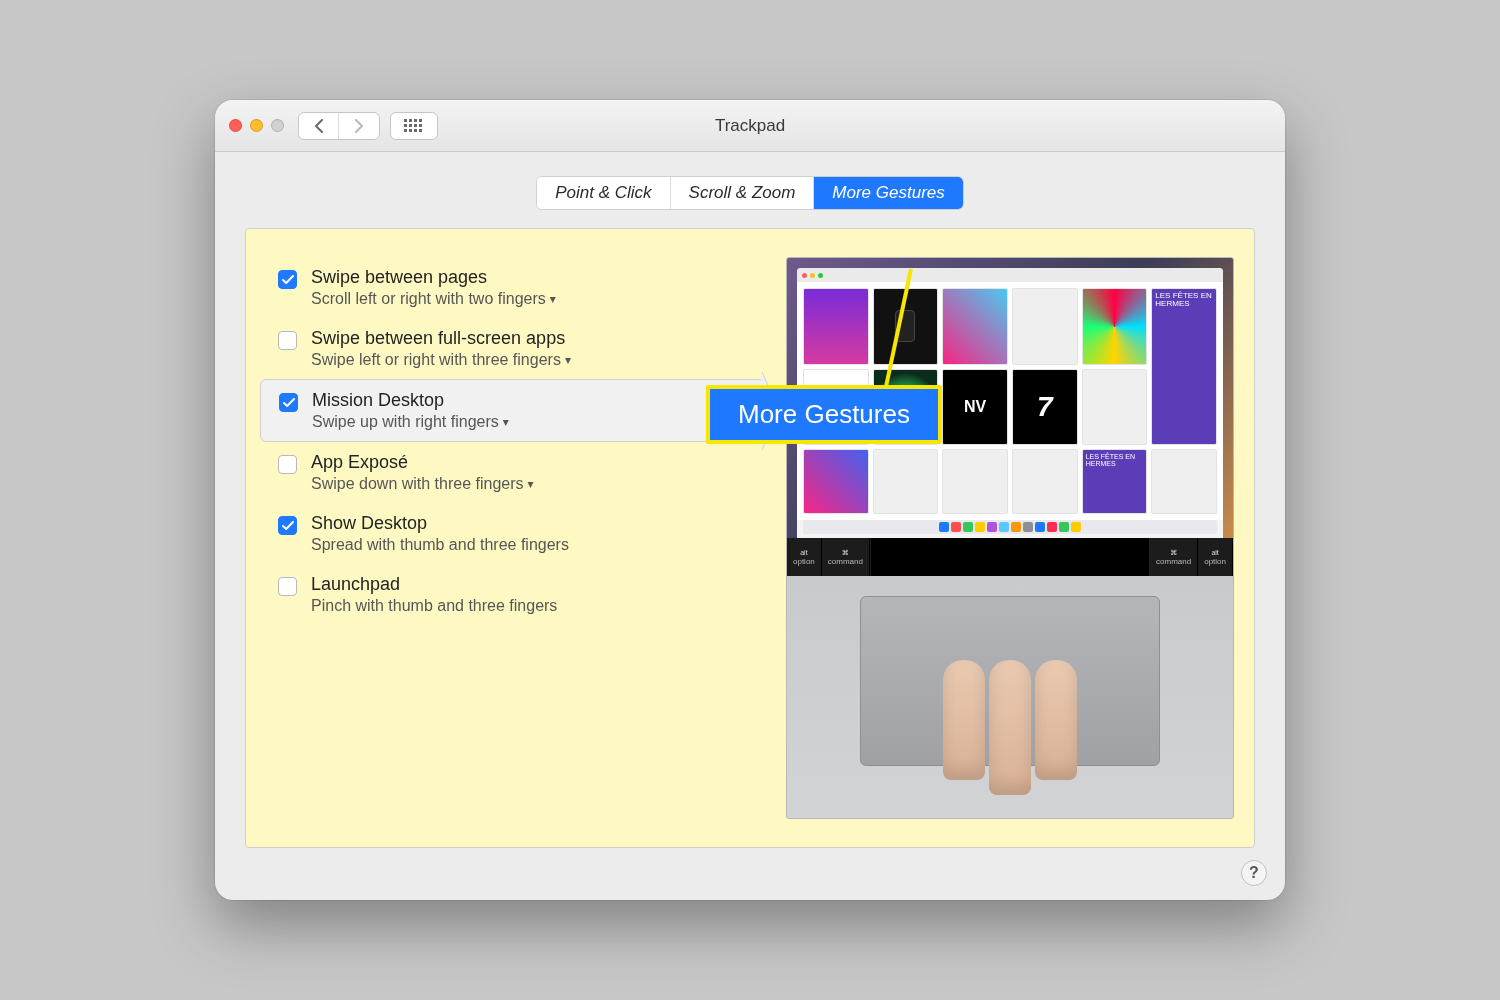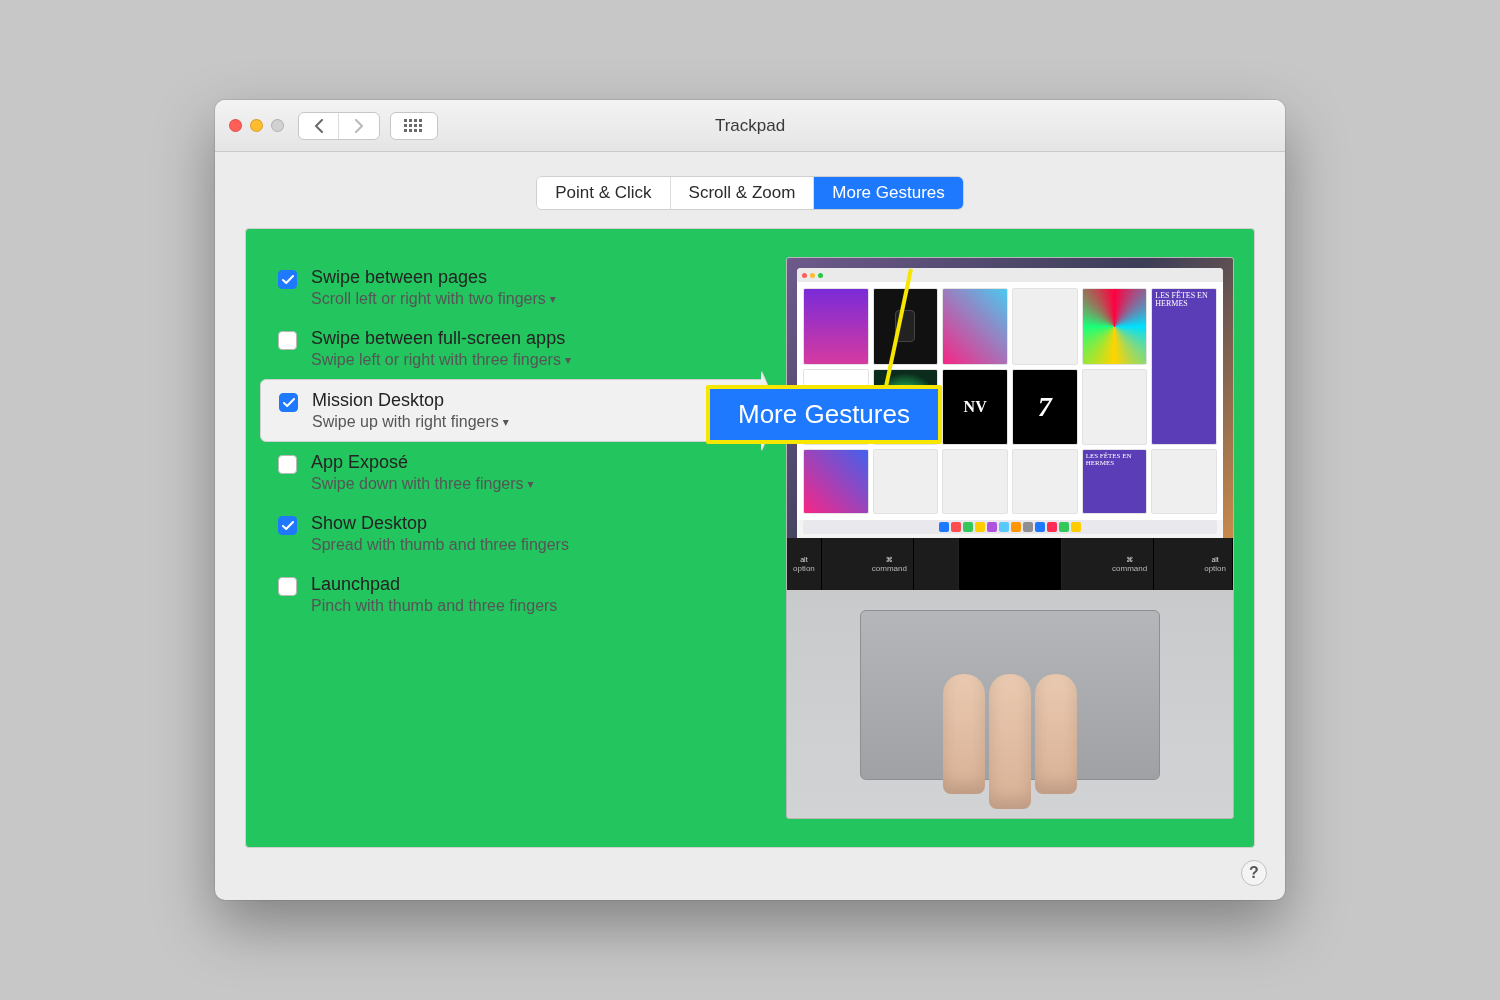--- a/index.html
+++ b/index.html
@@ -8,21 +8,21 @@
     font-family: -apple-system, "Helvetica Neue", Arial, sans-serif;
     background: #c7c7c7;
     display: flex;
     align-items: center;
     justify-content: center;
   }
   .window {
     width: 1070px;
     height: 800px;
     background: #ececec;
-    border-radius: 10px;
+    border-radius: 18px;
     box-shadow: 0 25px 60px rgba(0,0,0,0.35), 0 0 0 1px rgba(0,0,0,0.08);
     overflow: hidden;
     position: relative;
   }
   .titlebar {
     height: 52px;
     background: linear-gradient(#f3f3f3, #e5e5e5);
     border-bottom: 1px solid #c9c9c9;
     display: flex;
     align-items: center;
@@ -75,31 +75,32 @@
   .tabs {
     display: flex; justify-content: center;
   }
   .segmented {
     display: inline-flex;
     background: #fff;
     border: 1px solid #cfcfcf;
     border-radius: 6px;
     overflow: hidden;
     height: 34px;
+    font-style: italic;
   }
   .segmented .tab {
     padding: 0 18px; display:flex;align-items:center;
     font-size: 17px; border-right: 1px solid #dcdcdc; cursor: pointer; color: #2b2b2b;
     background: #fff;
   }
   .segmented .tab:last-child { border-right: none; }
   .segmented .tab.selected { background: #1f79ff; color: #fff; }
   .panel {
     margin-top: 18px;
-    background: #22c55e;
+    background: #fef9c3;
     border: 1px solid #cfcfcf;
     border-radius: 4px;
     height: 620px;
     display: flex;
     position: relative;
   }
   .list {
     width: 530px;
     padding: 28px 14px;
   }
@@ -141,21 +142,20 @@
     border: 1px solid #b7b7b7;
     border-radius: 3px;
     display: flex; flex-direction: column;
     overflow: hidden;
     position: relative;
   }
   .screen {
     height: 280px;
     background: linear-gradient(135deg, #6e5a8c 0%, #3c3d57 50%, #c88a4a 100%);
     position: relative;
-    font-family: Liberation Serif, serif;
   }
   .browser {
     position: absolute; inset: 10px 10px 0 10px;
     background: #f4f4f4; border-radius: 4px 4px 0 0;
     display: flex; flex-direction: column;
     overflow: hidden;
   }
   .browser .bar { height: 14px; background: #eaeaea; display:flex;align-items:center;gap:3px;padding:0 5px;}
   .bdot { width:5px;height:5px;border-radius:50%; }
   .bdot.r{background:#ff5f57}.bdot.y{background:#febc2e}.bdot.g{background:#28c940}
@@ -170,21 +170,21 @@
   .t6{background:#fff;position:relative}
   .t6::after{content:"5";position:absolute;inset:0;display:flex;align-items:center;justify-content:center;font-size:36px;font-weight:800;background:linear-gradient(#ef233c 50%, #000 50%);-webkit-background-clip:text;color:transparent}
   .t7{background:radial-gradient(circle,#2be76a 20%,#0b2b1c 70%)}
   .t8{background:#000;color:#fff;display:flex;align-items:center;justify-content:center;font-size:16px;font-weight:700}
   .t9{background:#000;color:#fff;display:flex;align-items:center;justify-content:center;font-size:28px;font-style:italic;font-weight:800}
   .t10{background:linear-gradient(45deg,#f72585,#4361ee)}
   .t11{background:#5b3db8;color:#fff;font-size:7px;padding:3px;line-height:1}
   .t12{background:#efefef}
   .dock { height: 14px; background: rgba(230,230,235,0.85); margin: 0 6px 4px 6px; border-radius: 3px; display:flex;gap:2px;padding:2px;justify-content:center;}
   .dock span{width:10px;height:10px;border-radius:2px}
-  .touchbar { height: 52px; background: #1c1c1c; display:flex;gap:44px; }
+  .touchbar { height: 38px; background: #1c1c1c; display:flex; }
   .key { flex:none; background:#1c1c1c; color:#b8b8b8; font-size:8px; display:flex;flex-direction:column;align-items:center;justify-content:center;border-right:1px solid #000;padding:0 6px;}
   .touchbar .strip { flex:1; background:#000; border-left:1px solid #222;border-right:1px solid #222; }
   .key-row{height:8px;font-size:7px;color:#ddd}
   .trackpad-area {
     flex: 1;
     background: linear-gradient(#c9cacc, #d2d3d5);
     display: flex; align-items: flex-start; justify-content: center;
     position: relative;
   }
   .trackpad {

